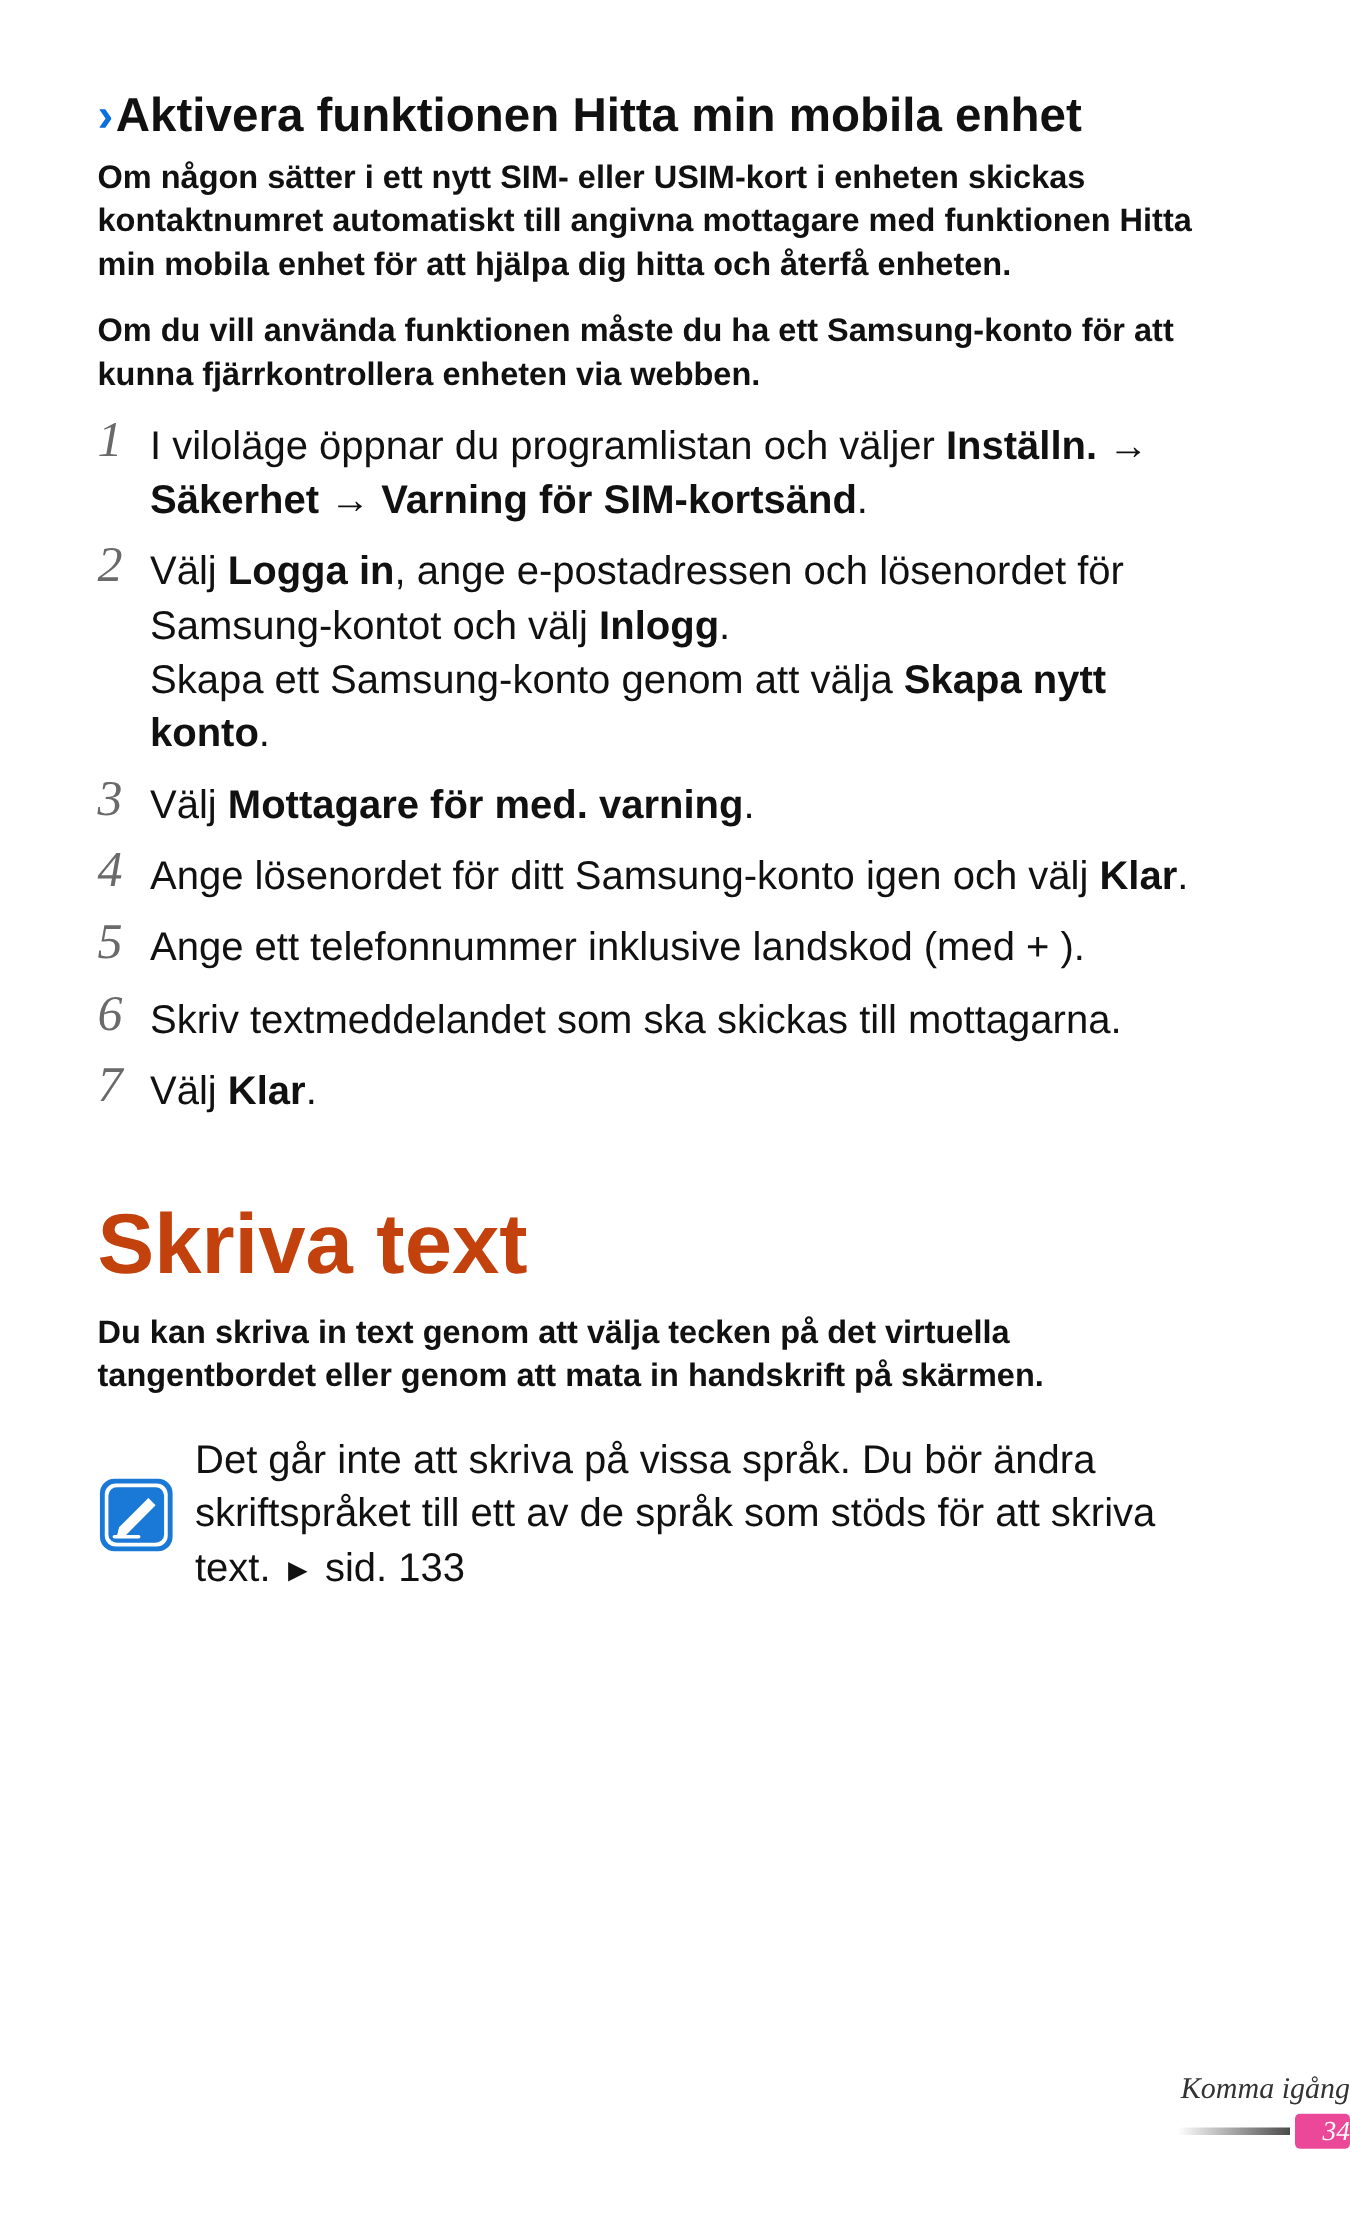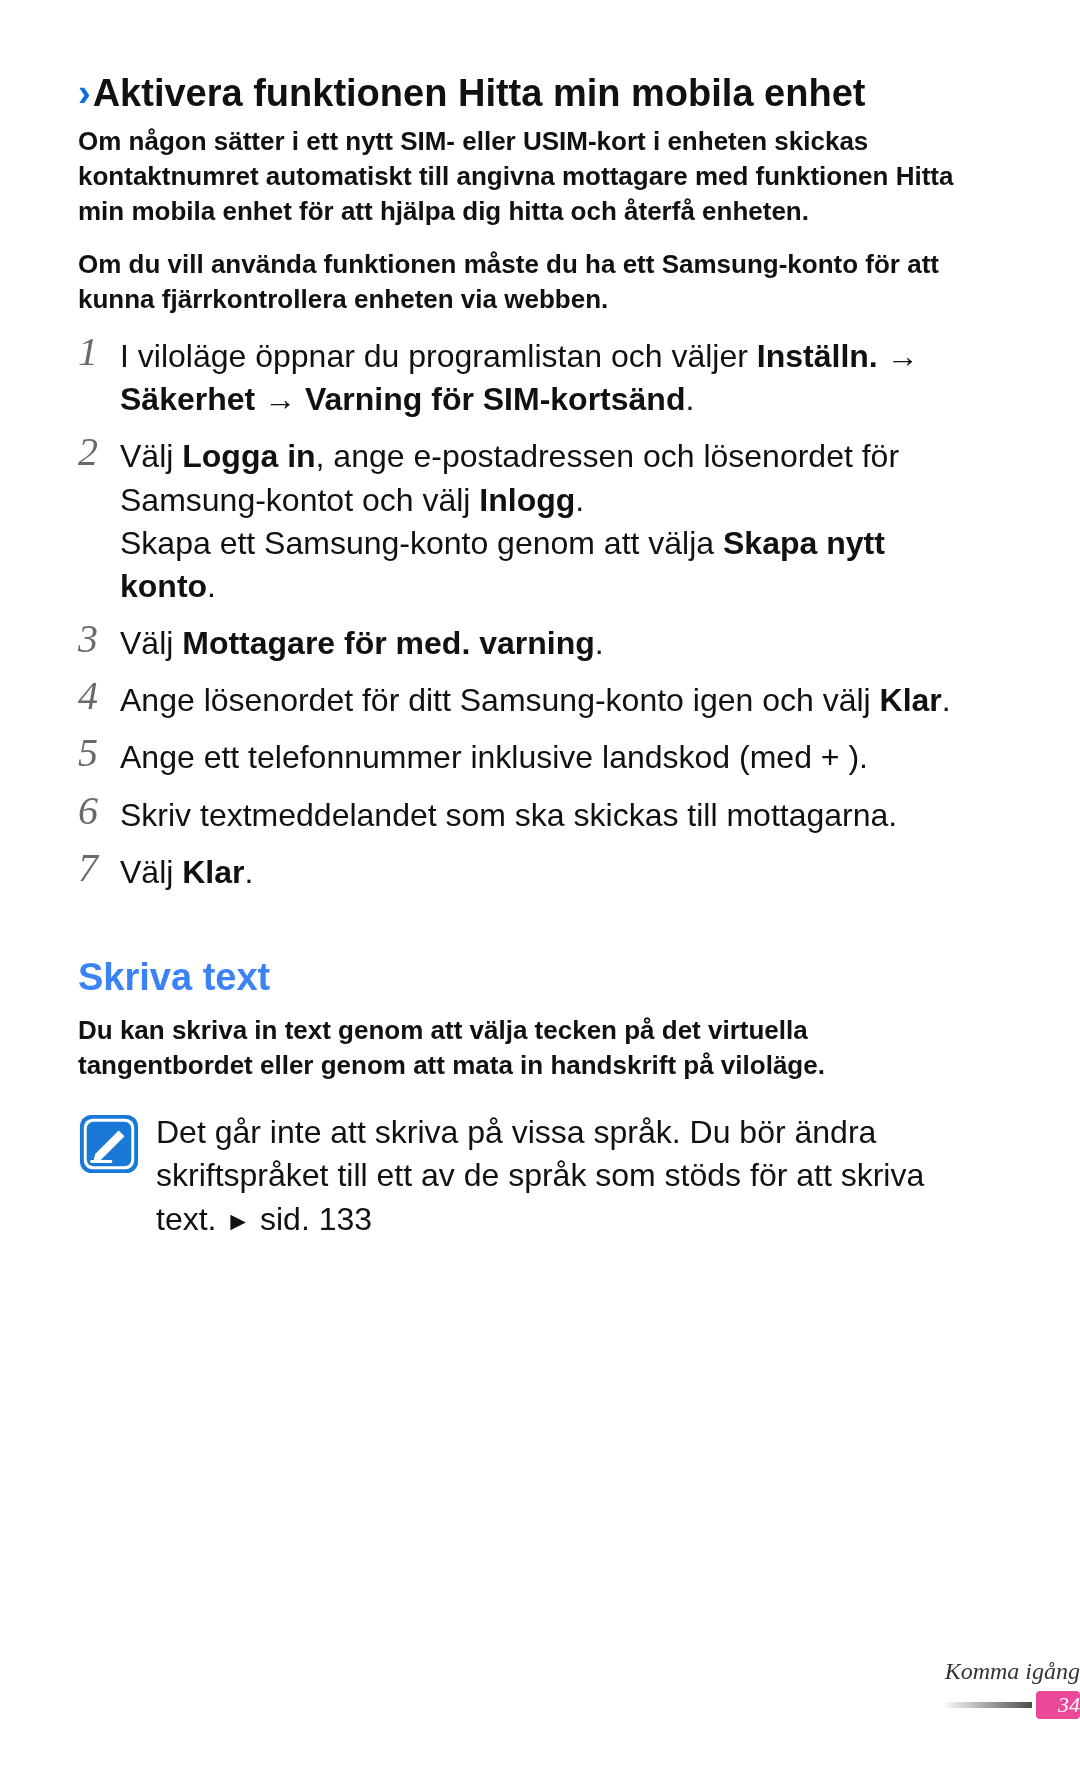--- a/index.html
+++ b/index.html
@@ -57,28 +57,28 @@
     line-height: 1.35;
     flex: 1;
   }
   .step-extra {
     margin-top: 0;
   }
   .b {
     font-weight: 700;
   }
   .big-title {
-    font-size: 38px;
-    font-weight: 700;
-    color: #3b82f6;
+    font-size: 68px;
+    font-weight: 700;
+    color: #c2410c;
     margin: 62px 0 14px 0;
   }
   .note-row {
     display: flex;
-    align-items: flex-start;
+    align-items: center;
     margin-top: 28px;
   }
   .note-icon {
     width: 62px;
     height: 62px;
     flex-shrink: 0;
     margin-right: 16px;
     margin-top: 2px;
   }
   .note-text {
@@ -201,21 +201,21 @@
     <div class="step">
       <div class="step-num">7</div>
       <div class="step-body">
         <span>Välj </span><span class="b">Klar</span><span>.</span>
       </div>
     </div>
 
   </div>
 
   <h1 class="big-title">Skriva text</h1>
-  <p class="para">Du kan skriva in text genom att välja tecken på det virtuella tangentbordet eller genom att mata in handskrift på viloläge.</p>
+  <p class="para">Du kan skriva in text genom att välja tecken på det virtuella tangentbordet eller genom att mata in handskrift på skärmen.</p>
 
   <div class="note-row">
     <svg class="note-icon" viewBox="0 0 64 64">
       <rect x="2" y="2" width="60" height="60" rx="12" ry="12" fill="#1a78d6"></rect>
       <rect x="6" y="6" width="52" height="52" rx="9" ry="9" fill="#ffffff"></rect>
       <rect x="9" y="9" width="46" height="46" rx="7" ry="7" fill="#1a78d6"></rect>
       <path d="M18 42 L42 18 L48 24 L24 48 L16 50 Z" fill="#ffffff"></path>
       <path d="M16 50 L18 42 L24 48 Z" fill="#ffffff"></path>
       <line x1="14" y1="50" x2="34" y2="50" stroke="#ffffff" stroke-width="3" stroke-linecap="round"></line>
     </svg>

